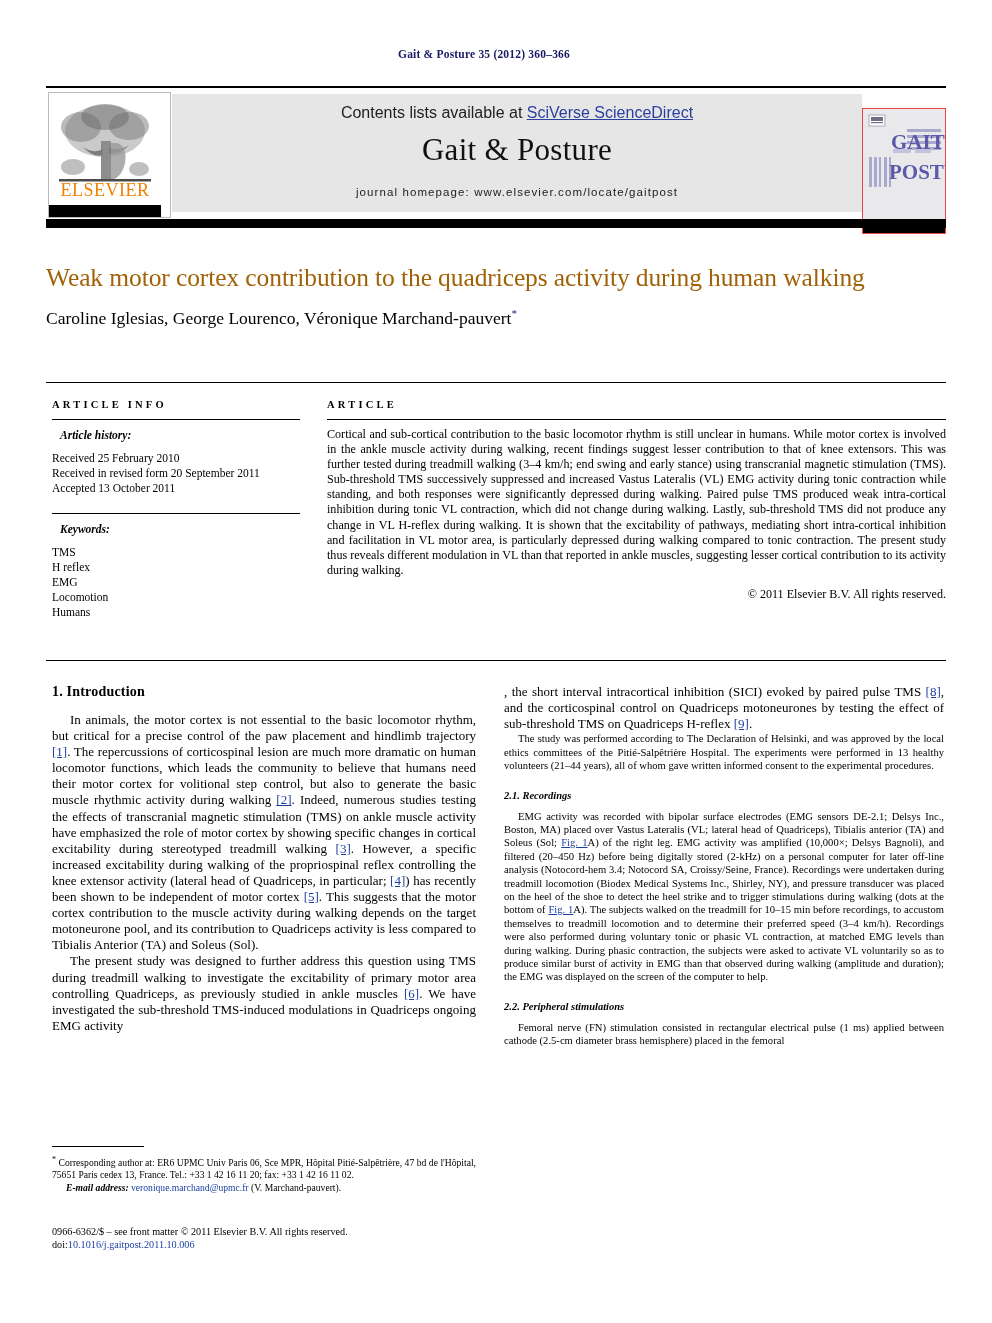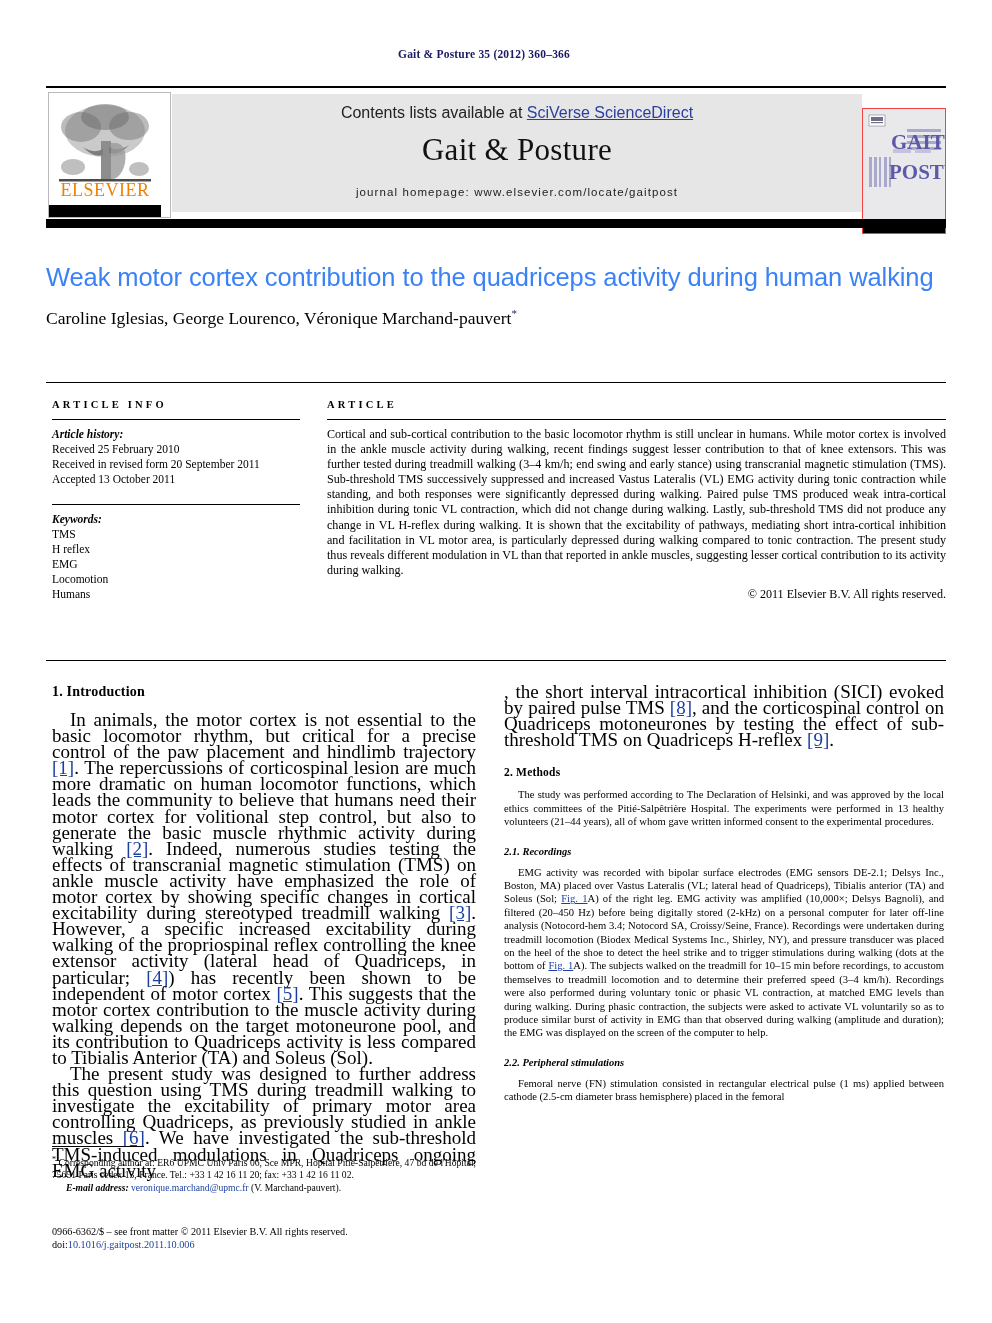--- a/index.html
+++ b/index.html
@@ -144,25 +144,25 @@
     background: #000;
   }
 
   
   .title-block {
     position: absolute;
     left: 46px; top: 262px;
     width: 900px;
   }
   .paper-title {
-    font-family: Liberation Sans, sans-serif;
+    font-family: Liberation Serif, serif;
     font-size: 25.5px;
     line-height: 31px;
     font-weight: normal;
-    color: #3b82f6;
+    color: #a16207;
     margin: 0;
     letter-spacing: -0.1px;
   }
   .authors {
     margin-top: 14px;
     font-family: "Liberation Serif", serif;
     font-size: 17.5px;
     color: #000;
   }
   .authors sup {
@@ -207,21 +207,21 @@
   }
   .hrule {
     height: 1px;
     background: #000;
     margin: 0 0 7px 0;
   }
   .info-label {
     font-style: italic;
     font-weight: bold;
     font-size: 11.5px;
-    margin: 0;
+    margin: 8px;
     line-height: 15px;
   }
   .info-line {
     font-size: 11.5px;
     line-height: 15px;
     margin: 0;
   }
   .info-gap { height: 17px; }
   .abstract-text {
     font-size: 12.1px;
@@ -264,21 +264,21 @@
     margin: 18px 0 10px 0;
   }
   .h3 {
     font-family: "Liberation Serif", serif;
     font-weight: bold;
     font-style: italic;
     font-size: 10.5px;
     margin: 17px 0 9px 0;
   }
   p.body {
-    font-size: 19px;
+    font-size: 13px;
     line-height: 16.1px;
     text-align: justify;
     margin: 0;
     text-indent: 18px;
   }
   p.body.cont { text-indent: 18px; }
   p.meth {
     font-size: 10.6px;
     line-height: 13.4px;
     text-align: justify;
@@ -418,21 +418,20 @@
 
   <div class="col-left">
     <div class="h2">1. Introduction</div>
     <p class="body"><span>In animals, the motor cortex is not essential to the basic locomotor rhythm, but critical for a precise control of the paw placement and hindlimb trajectory </span><a class="ref" href="#">[1]</a><span>. The repercussions of corticospinal lesion are much more dramatic on human locomotor functions, which leads the community to believe that humans need their motor cortex for volitional step control, but also to generate the basic muscle rhythmic activity during walking </span><a class="ref" href="#">[2]</a><span>. Indeed, numerous studies testing the effects of transcranial magnetic stimulation (TMS) on ankle muscle activity have emphasized the role of motor cortex by showing specific changes in cortical excitability during stereotyped treadmill walking </span><a class="ref" href="#">[3]</a><span>. However, a specific increased excitability during walking of the propriospinal reflex controlling the knee extensor activity (lateral head of Quadriceps, in particular; </span><a class="ref" href="#">[4]</a><span>) has recently been shown to be independent of motor cortex </span><a class="ref" href="#">[5]</a><span>. This suggests that the motor cortex contribution to the muscle activity during walking depends on the target motoneurone pool, and its contribution to Quadriceps activity is less compared to Tibialis Anterior (TA) and Soleus (Sol).</span></p>
     <p class="body cont"><span>The present study was designed to further address this question using TMS during treadmill walking to investigate the excitability of primary motor area controlling Quadriceps, as previously studied in ankle muscles </span><a class="ref" href="#">[6]</a><span>. We have investigated the sub-threshold TMS-induced modulations in Quadriceps ongoing EMG activity </span></p>
   </div>
 
   <div class="col-right">
     <p class="body" style="text-indent:0"><span>, the short interval intracortical inhibition (SICI) evoked by paired pulse TMS </span><a class="ref" href="#">[8]</a><span>, and the corticospinal control on Quadriceps motoneurones by testing the effect of sub-threshold TMS on Quadriceps H-reflex </span><a class="ref" href="#">[9]</a><span>.</span></p>
 
-    <div class="h2 small">2. Methods</div>
     <p class="meth">The study was performed according to The Declaration of Helsinki, and was approved by the local ethics committees of the Pitié-Salpêtrière Hospital. The experiments were performed in 13 healthy volunteers (21–44 years), all of whom gave written informed consent to the experimental procedures.</p>
 
     <div class="h3">2.1. Recordings</div>
     <p class="meth"><span>EMG activity was recorded with bipolar surface electrodes (EMG sensors DE-2.1; Delsys Inc., Boston, MA) placed over Vastus Lateralis (VL; lateral head of Quadriceps), Tibialis anterior (TA) and Soleus (Sol; </span><a class="ref" href="#">Fig. 1</a><span>A) of the right leg. EMG activity was amplified (10,000×; Delsys Bagnoli), and filtered (20–450 Hz) before being digitally stored (2-kHz) on a personal computer for later off-line analysis (Notocord-hem 3.4; Notocord SA, Croissy/Seine, France). Recordings were undertaken during treadmill locomotion (Biodex Medical Systems Inc., Shirley, NY), and pressure transducer was placed on the heel of the shoe to detect the heel strike and to trigger stimulations during walking (dots at the bottom of </span><a class="ref" href="#">Fig. 1</a><span>A). The subjects walked on the treadmill for 10–15 min before recordings, to accustom themselves to treadmill locomotion and to determine their preferred speed (3–4 km/h). Recordings were also performed during voluntary tonic or phasic VL contraction, at matched EMG levels than during walking. During phasic contraction, the subjects were asked to activate VL voluntarily so as to produce similar burst of activity in EMG than that observed during walking (amplitude and duration); the EMG was displayed on the screen of the computer to help.</span></p>
 
     <div class="h3">2.2. Peripheral stimulations</div>
     <p class="meth">Femoral nerve (FN) stimulation consisted in rectangular electrical pulse (1 ms) applied between cathode (2.5-cm diameter brass hemisphere) placed in the femoral</p>
   </div>
 
   <div class="footnote-rule"></div>

